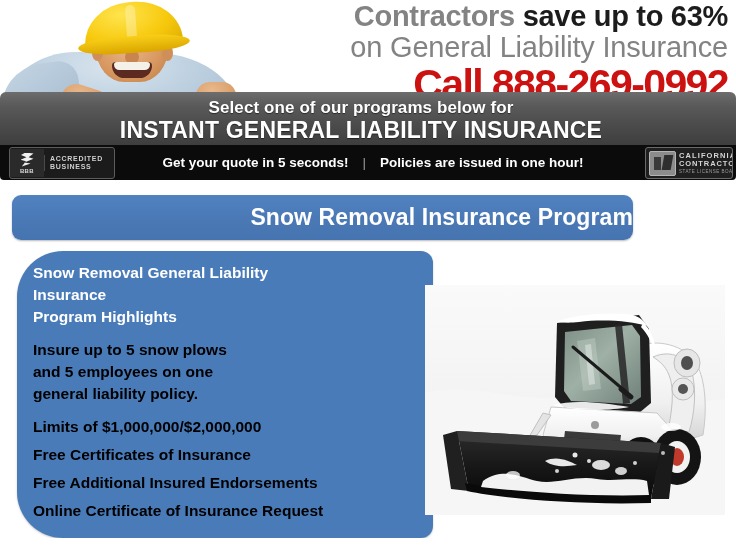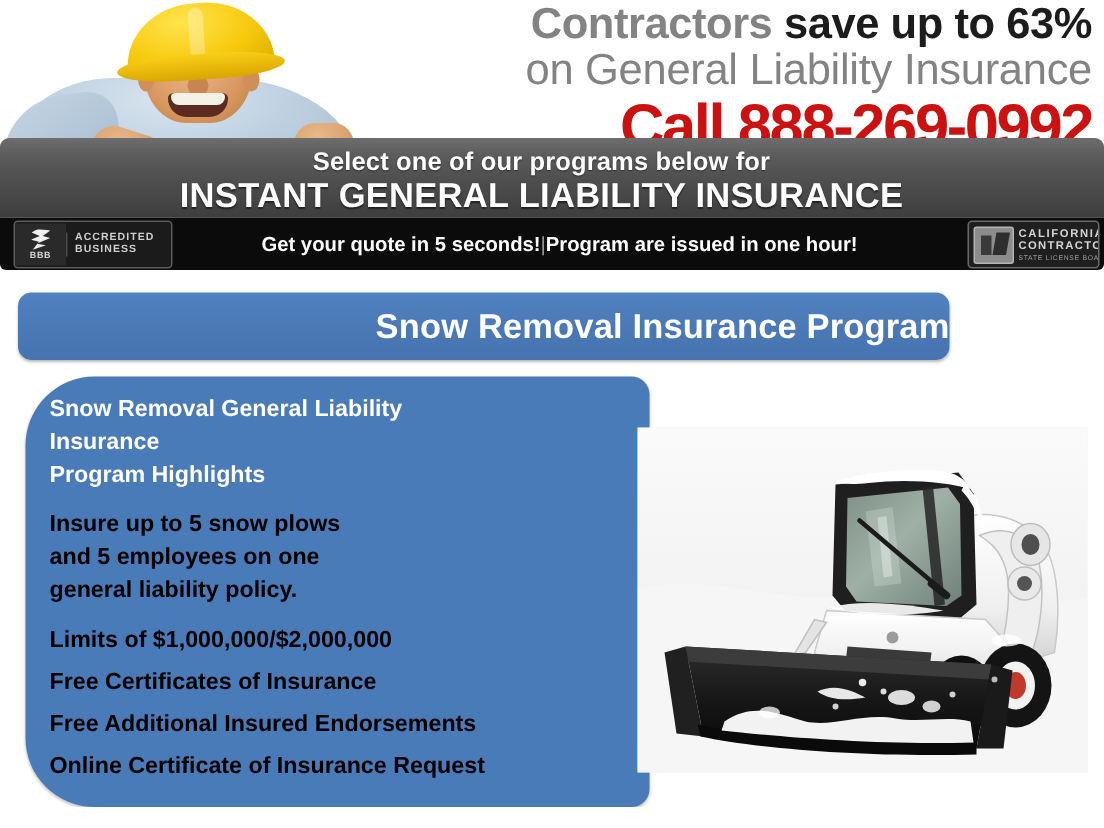--- a/index.html
+++ b/index.html
@@ -281,20 +281,21 @@
   }
   #strip-text {
     position: absolute;
     left: 118px;
     top: 0;
     width: 510px;
     height: 35px;
     display: flex;
     align-items: center;
     justify-content: center;
+    gap: 14px;
     color: #ffffff;
     font-size: 13.5px;
     font-weight: bold;
     white-space: nowrap;
   }
   #strip-divider {
     color: #9a9a9a;
     font-weight: normal;
   }
 
@@ -521,21 +522,21 @@
 
   <div id="dark-band">
     <div id="band-line1">Select one of  our programs below for</div>
     <div id="band-line2">INSTANT GENERAL LIABILITY INSURANCE</div>
   </div>
 
   <div id="black-strip">
     <div id="strip-text">
       <span>Get your quote in 5 seconds!</span>
       <span id="strip-divider">|</span>
-      <span>Program are issued in one hour!</span>
+      <span>Policies are issued in one hour!</span>
     </div>
   </div>
 
   <div id="bbb-badge">
     <div id="bbb-torch-box">
       <div id="bbb-torch"></div>
       <div id="bbb-letters">BBB</div>
     </div>
     <div id="bbb-text-box">
       <div class="bbb-line">ACCREDITED</div>

